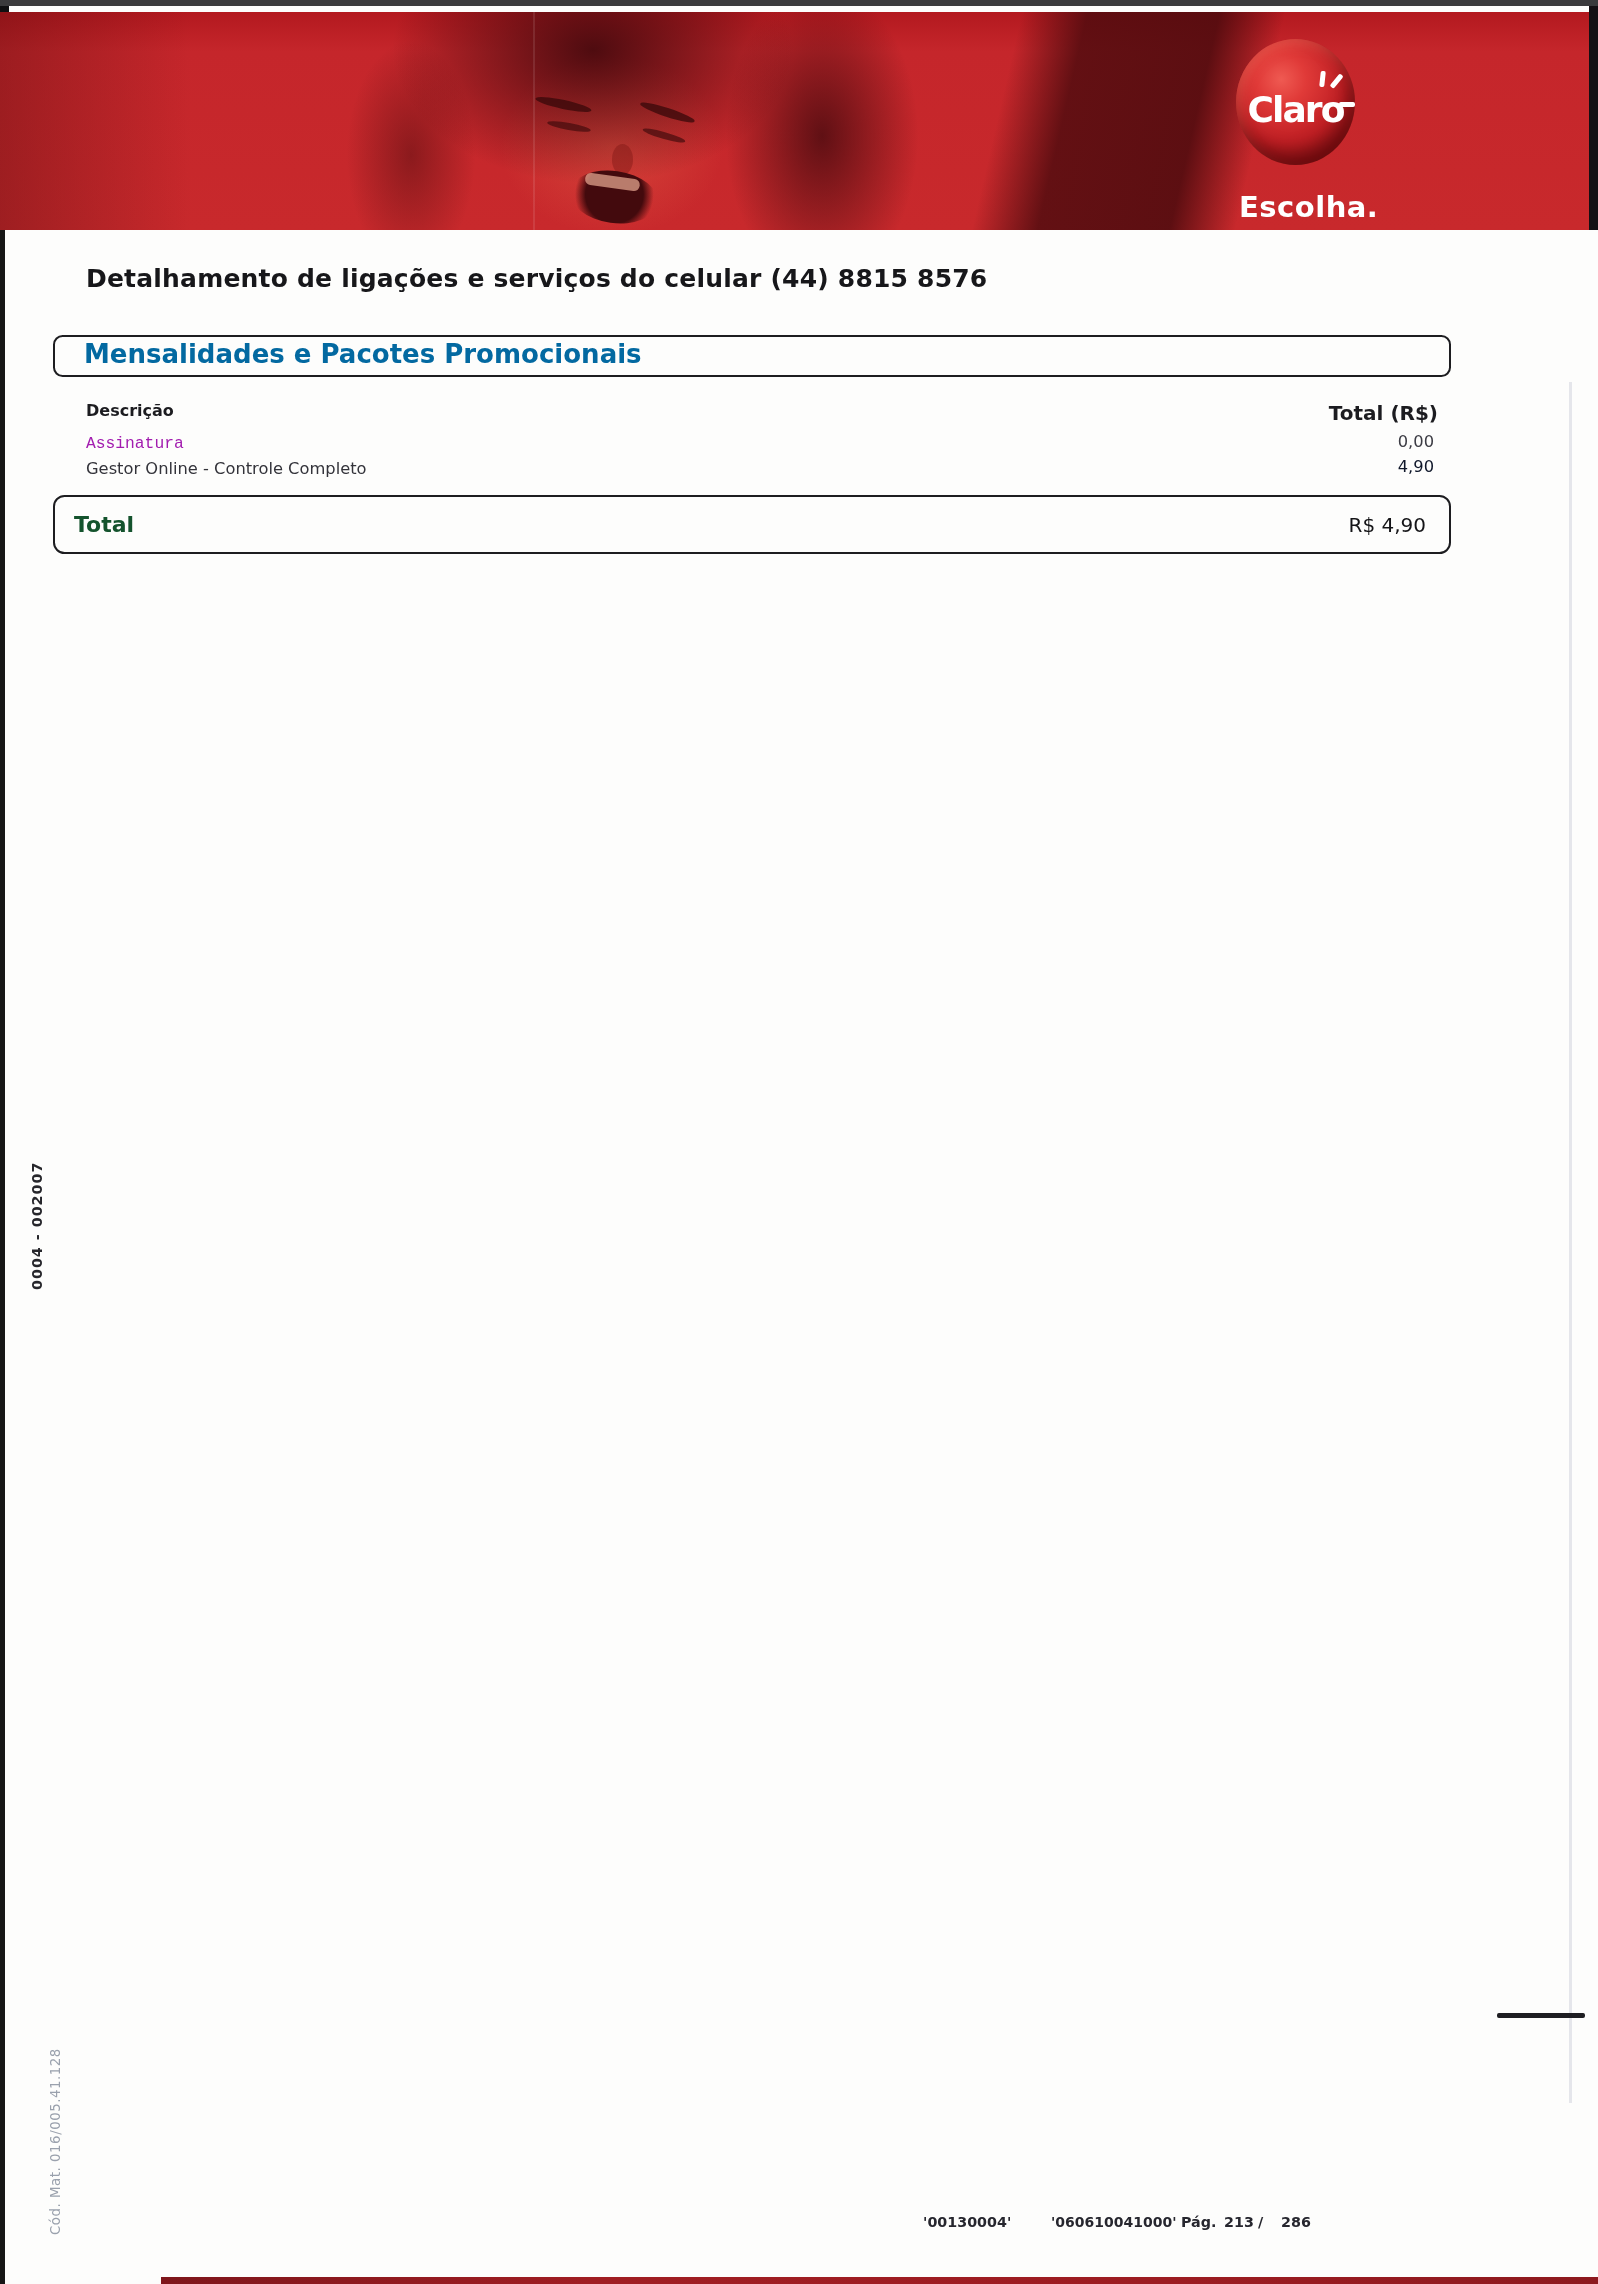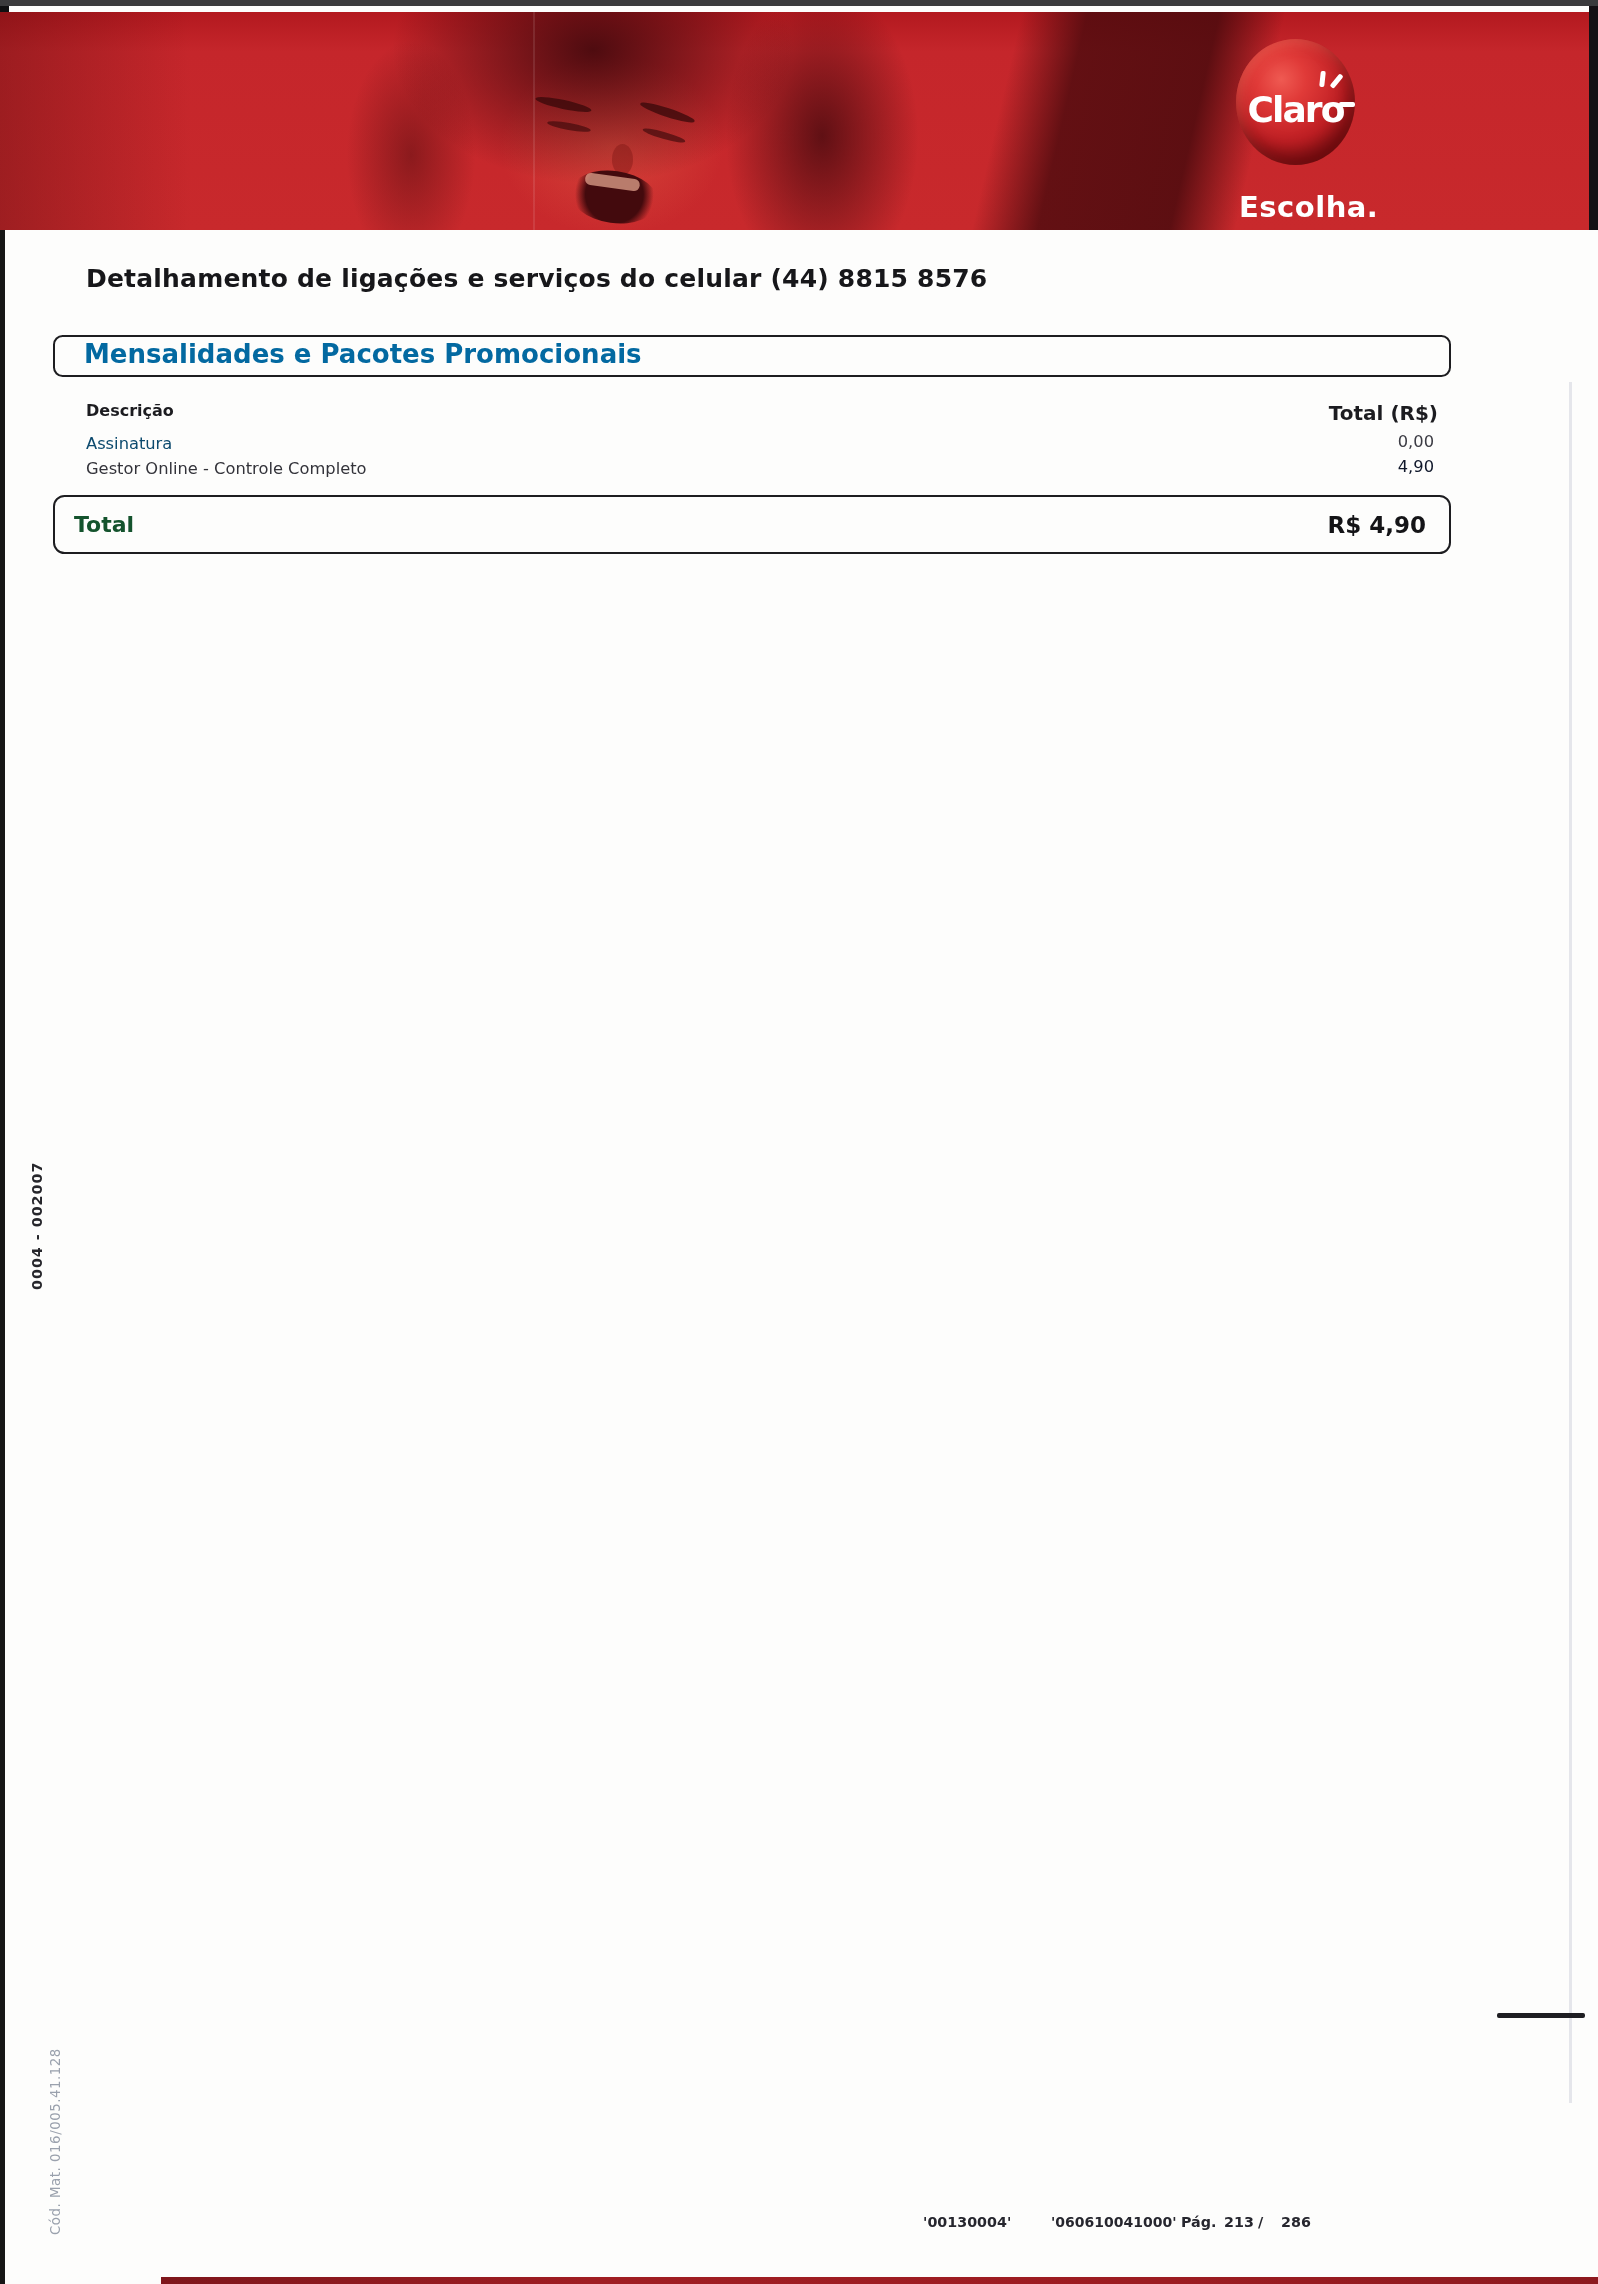--- a/index.html
+++ b/index.html
@@ -60,32 +60,32 @@
   .doc-title { position:absolute; left:86px; top:264px; font-size:25px; font-weight:700; color:#17171a; letter-spacing:0.2px; }
 
   .section-box {
     position:absolute; left:53px; top:335px; width:1398px; height:42px;
     border:2.9px solid #1d1d20; border-radius:9.6px; box-sizing:border-box; background:transparent;
   }
   .section-title { display:block; padding-left:29px; line-height:35px; font-size:26px; font-weight:700; color:#0369a1; }
 
   .col-desc-header  { position:absolute; left:86px; top:401px; font-size:16px; font-weight:700; color:#1c1c20; }
   .col-total-header { position:absolute; right:160px; top:401px; font-size:20px; font-weight:700; color:#1c1c20; }
-  .row1-desc { position:absolute; left:86px; top:434px; font-size:16.3px; color:#0c4a6e; }
+  .row1-desc { position:absolute; left:86px; top:434px; font-size:16.3px; color:#a21caf;font-family:Liberation Mono, monospace; }
   .row1-val  { position:absolute; right:164px; top:432px; font-size:16.3px; color:#3c3c44; }
   .row2-desc { position:absolute; left:86px; top:459px; font-size:16.3px; color:#33333a; }
   .row2-val  { position:absolute; right:164px; top:457px; font-size:16.3px; color:#0f172a; }
 
   .total-box {
     position:absolute; left:53px; top:495px; width:1398px; height:59px;
     border:2.9px solid #1d1d20; border-radius:11.5px; box-sizing:border-box;
     display:flex; align-items:center;
   }
   .total-label { padding-left:19px; font-size:22px; font-weight:700; color:#14532d; }
-  .total-value { margin-left:auto; padding-right:23px; font-size:23px; font-weight:700; color:#141417;text-align:right; }
+  .total-value { margin-left:auto; padding-right:23px; font-size:20px; font-weight:400; color:#141417;text-align:right; }
 
   
   .vert-form-code {
     position:absolute; left:29px; top:1290px; transform:rotate(-90deg); transform-origin:0 0;
     font-size:14.3px; font-weight:700; color:#26262b; letter-spacing:1px; white-space:nowrap;
   }
   .vert-mat-code {
     position:absolute; left:48px; top:2235px; transform:rotate(-90deg); transform-origin:0 0;
     font-size:13.4px; color:#9aa1ad; letter-spacing:0.5px; white-space:nowrap;
   }

